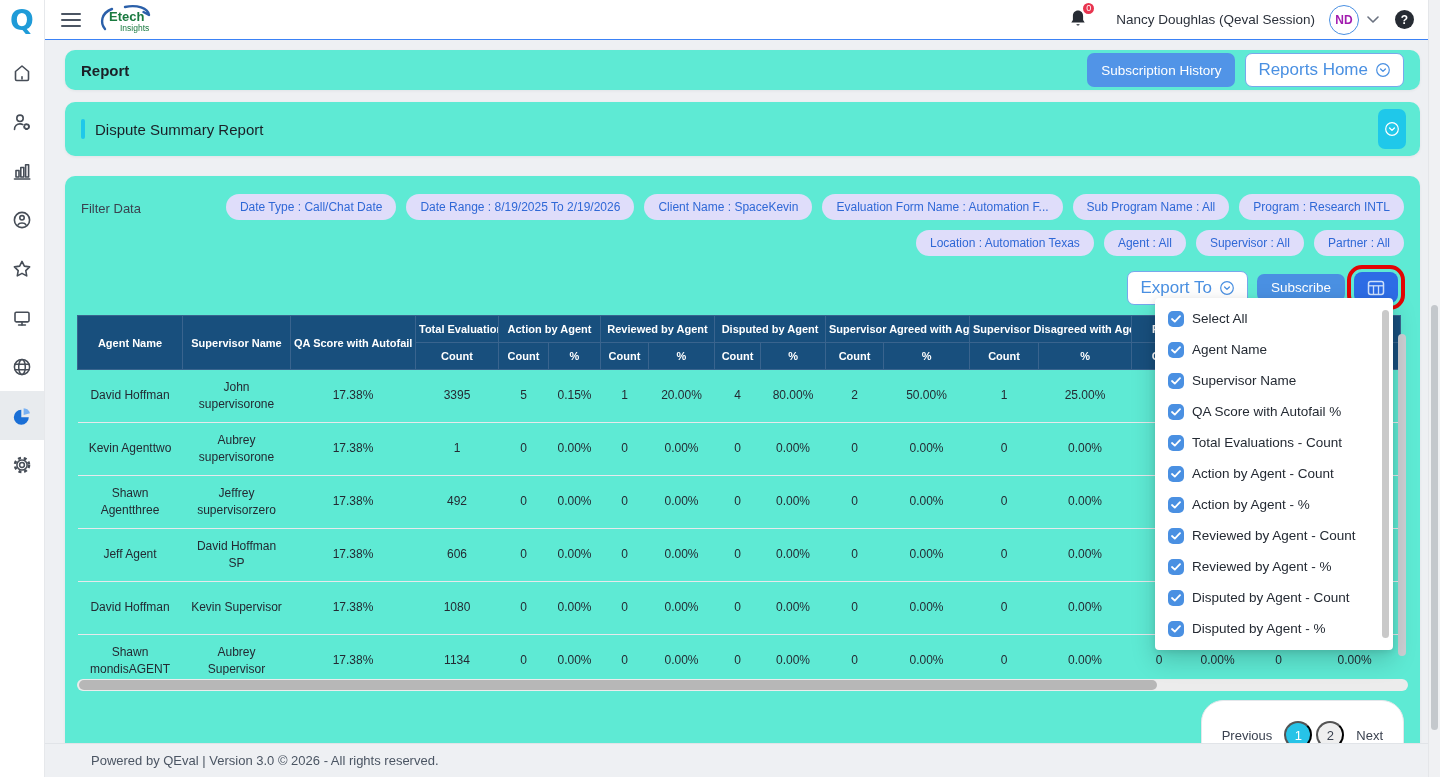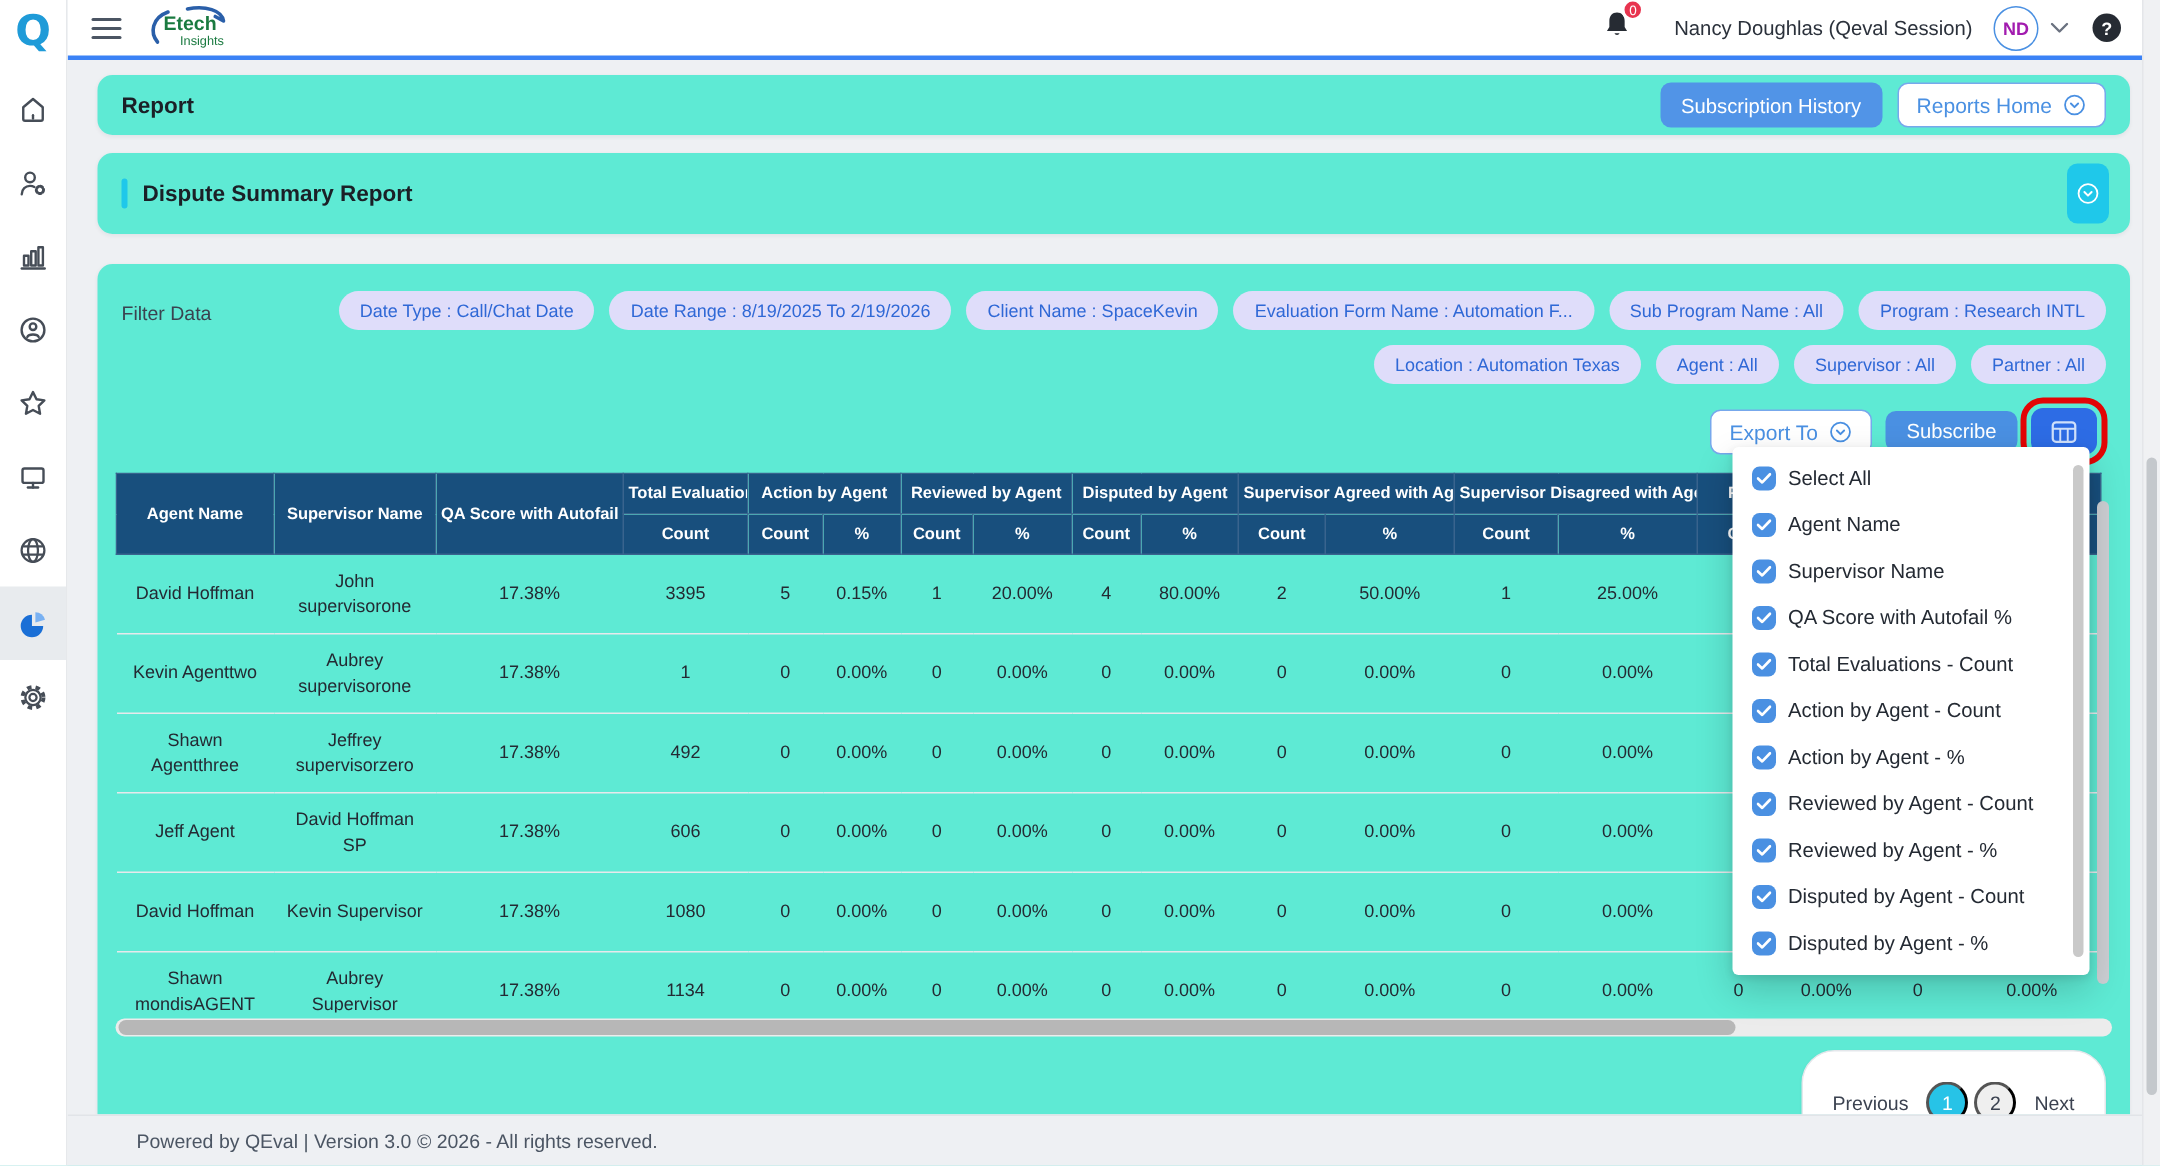--- a/index.html
+++ b/index.html
@@ -8,46 +8,46 @@
 
   
   .sidebar { position:absolute; left:0; top:0; bottom:0; width:45px; background:#fff; border-right:1px solid #e6e8eb; z-index:20; }
   .q-logo { height:40px; display:flex; align-items:center; justify-content:center; font-weight:800; font-size:28px; color:#1f9bd8; font-family:"DejaVu Sans",sans-serif; }
   .side-nav { display:flex; flex-direction:column; margin-top:8px; }
   .side-item { height:49px; display:flex; align-items:center; justify-content:center; cursor:pointer; }
   .side-item.active { background:#e8ebee; }
   .side-item svg { display:block; }
 
   
-  .topbar { position:absolute; left:45px; right:0; top:0; height:40px; background:#fff; border-bottom:3px solid #3b82f6; display:flex; align-items:center; padding:0 26px 0 16px; z-index:15; }
+  .topbar { position:absolute; left:45px; right:0; top:0; height:40px; background:#fff; border-bottom:1px solid #3b82f6; display:flex; align-items:center; padding:0 26px 0 16px; z-index:15; }
   .hamburger { width:20px; display:flex; flex-direction:column; gap:4px; cursor:pointer; margin-right:16px; border:none; background:none; }
   .hamburger span { height:2px; background:#4b5563; border-radius:1px; }
   .brand { display:flex; align-items:center; }
   .top-spacer { flex:1; }
   .bell-wrap { position:relative; margin-right:28px; cursor:pointer; }
   .badge { position:absolute; top:-7px; right:-8px; min-width:15px; height:15px; background:#e8344f; color:#fff; font-size:9px; border-radius:8px; display:flex; align-items:center; justify-content:center; border:2px solid #fff; padding:0 3px; }
   .user-name { font-size:13.5px; color:#2b313b; margin-right:14px; }
   .avatar { width:30px; height:30px; border-radius:50%; border:1.6px solid #4a90e2; color:#a21caf; font-size:12px; font-weight:600; display:flex; align-items:center; justify-content:center; margin-right:8px; cursor:pointer; background:#fff; }
   .top-chevron { margin-right:16px; cursor:pointer; display:flex; }
   .help-btn { width:19px; height:19px; border-radius:50%; background:#262b33; color:#fff; font-size:12px; font-weight:700; display:flex; align-items:center; justify-content:center; cursor:pointer; border:none; }
 
   
   .content { position:absolute; left:45px; right:0; top:40px; bottom:34px; padding:10px 20px 0 20px; overflow:hidden; }
   .card { background:#5eead4; border-radius:10px; box-shadow:0 1px 3px rgba(20,30,50,.06); }
 
   .report-card { height:40px; display:flex; align-items:center; justify-content:space-between; padding:0 16px; margin-bottom:12px; }
   .report-title { font-size:15px; font-weight:700; color:#1b2027; }
   .hdr-btns { display:flex; gap:10px; }
   .btn-solid { background:#5194e7; color:#fff; border:none; border-radius:7px; font-size:13.5px; padding:6px 14px; cursor:pointer; font-family:inherit; }
-  .btn-line { background:#fff; color:#4a90e2; border:1px solid #77a8ec; border-radius:7px; font-size:14px; padding:6px 12px; cursor:pointer; display:flex; align-items:center; gap:7px; font-family:inherit; }
+  .btn-line { background:#fff; color:#4a90e2; border:1px solid #77a8ec; border-radius:7px; font-size:17px; padding:6px 12px; cursor:pointer; display:flex; align-items:center; gap:7px; font-family:inherit; }
 
   .section-card { height:54px; display:flex; align-items:center; justify-content:space-between; padding:0 14px 0 16px; margin-bottom:20px; }
   .section-left { display:flex; align-items:center; gap:10px; }
   .accent-bar { width:4px; height:20px; background:#1fc8ea; border-radius:2px; }
-  .section-title { font-size:15px; font-weight:700; color:#1b2027; }
+  .section-title { font-size:15px; font-weight:400; color:#1b2027; }
   .collapse-btn { width:28px; height:40px; background:#1fc8ea; border:none; border-radius:7px; color:#fff; display:flex; align-items:center; justify-content:center; cursor:pointer; }
 
   .main-card { padding:14px 12px 12px 12px; position:relative; }
   .filter-row { display:flex; gap:14px; padding:4px 4px; }
   .filter-label { font-size:13px; font-weight:500; color:#3a4350; padding-top:7px; white-space:nowrap; }
   .chips { display:flex; flex-wrap:wrap; gap:10px;justify-content:flex-end; }
   .chip { background:#dfddfa; color:#2f68d6; font-size:12px; padding:6px 14px; border-radius:15px; cursor:pointer; white-space:nowrap; }
 
   .toolbar { display:flex; justify-content:flex-end; align-items:center; gap:9px; margin:12px 10px 12px 0; height:31px; }
   .btn-grid { background:#2d6ce5; width:44px; height:31px; border:none; border-radius:8px; display:flex; align-items:center; justify-content:center; cursor:pointer; outline:4px solid #e30505; outline-offset:3px; }

